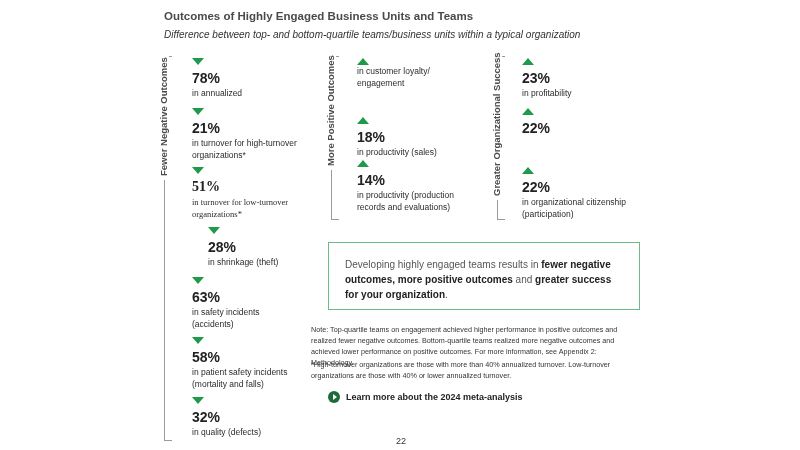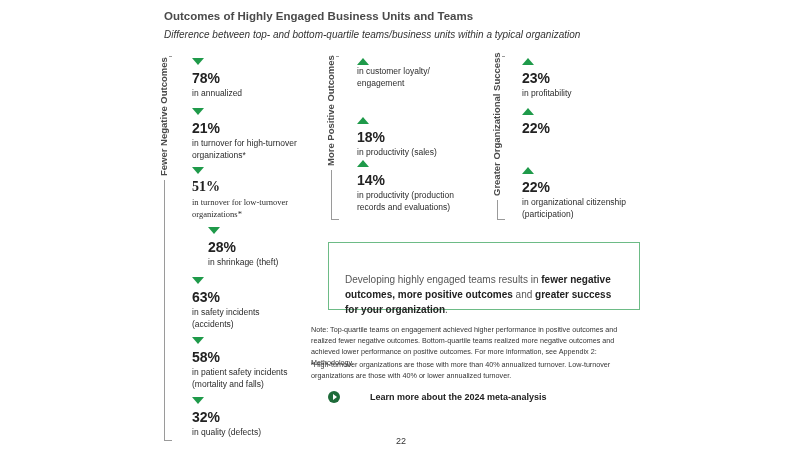--- a/index.html
+++ b/index.html
@@ -16,30 +16,30 @@
 
   .stat { position:absolute; }
   .tri-down { width:0; height:0; border-left:6px solid transparent; border-right:6px solid transparent;
               border-top:7px solid #1f9a4a; }
   .tri-up { width:0; height:0; border-left:6px solid transparent; border-right:6px solid transparent;
             border-bottom:7px solid #1f9a4a; }
   .pct { font-size:14px; font-weight:bold; color:#222; line-height:18px; margin-top:4px; }
   .desc { font-size:8.5px; color:#2b2b2b; line-height:11.5px; margin-top:1px; }
 
   .callout { position:absolute; left:328px; top:242px; width:312px; height:68px; border:1.5px solid #6dbb86;
-             box-sizing:border-box; padding:29px 16px; font-size:10px; line-height:15px; color:#555; }
+             box-sizing:border-box; padding:14px 16px; font-size:10px; line-height:15px; color:#555; }
   .callout b { color:#222; }
 
   .note { position:absolute; left:311px; font-size:7.2px; line-height:11px; color:#333; width:320px; }
 
   .learn { position:absolute; left:328px; top:391px; display:flex; align-items:center; gap:6px; cursor:pointer; }
   .play { width:12px; height:12px; border-radius:50%; background:#1e6b3a; position:relative; }
   .play:after { content:""; position:absolute; left:4.5px; top:3px; border-left:4px solid #fff;
                 border-top:3px solid transparent; border-bottom:3px solid transparent; }
-  .learn span { font-size:9px; font-weight:bold; color:#222;margin-left:24px; }
+  .learn span { font-size:9px; font-weight:bold; color:#222; }
 
   .pagenum { position:absolute; left:396px; top:436px; font-size:9px; color:#333; }
 </style>
 </head>
 <body>
 
 <div class="title">Outcomes of Highly Engaged Business Units and Teams</div>
 <div class="subtitle">Difference between top- and bottom-quartile teams/business units within a typical organization</div>
 
 <div class="bracket" style="left:164px; top:56px; height:385px;">

